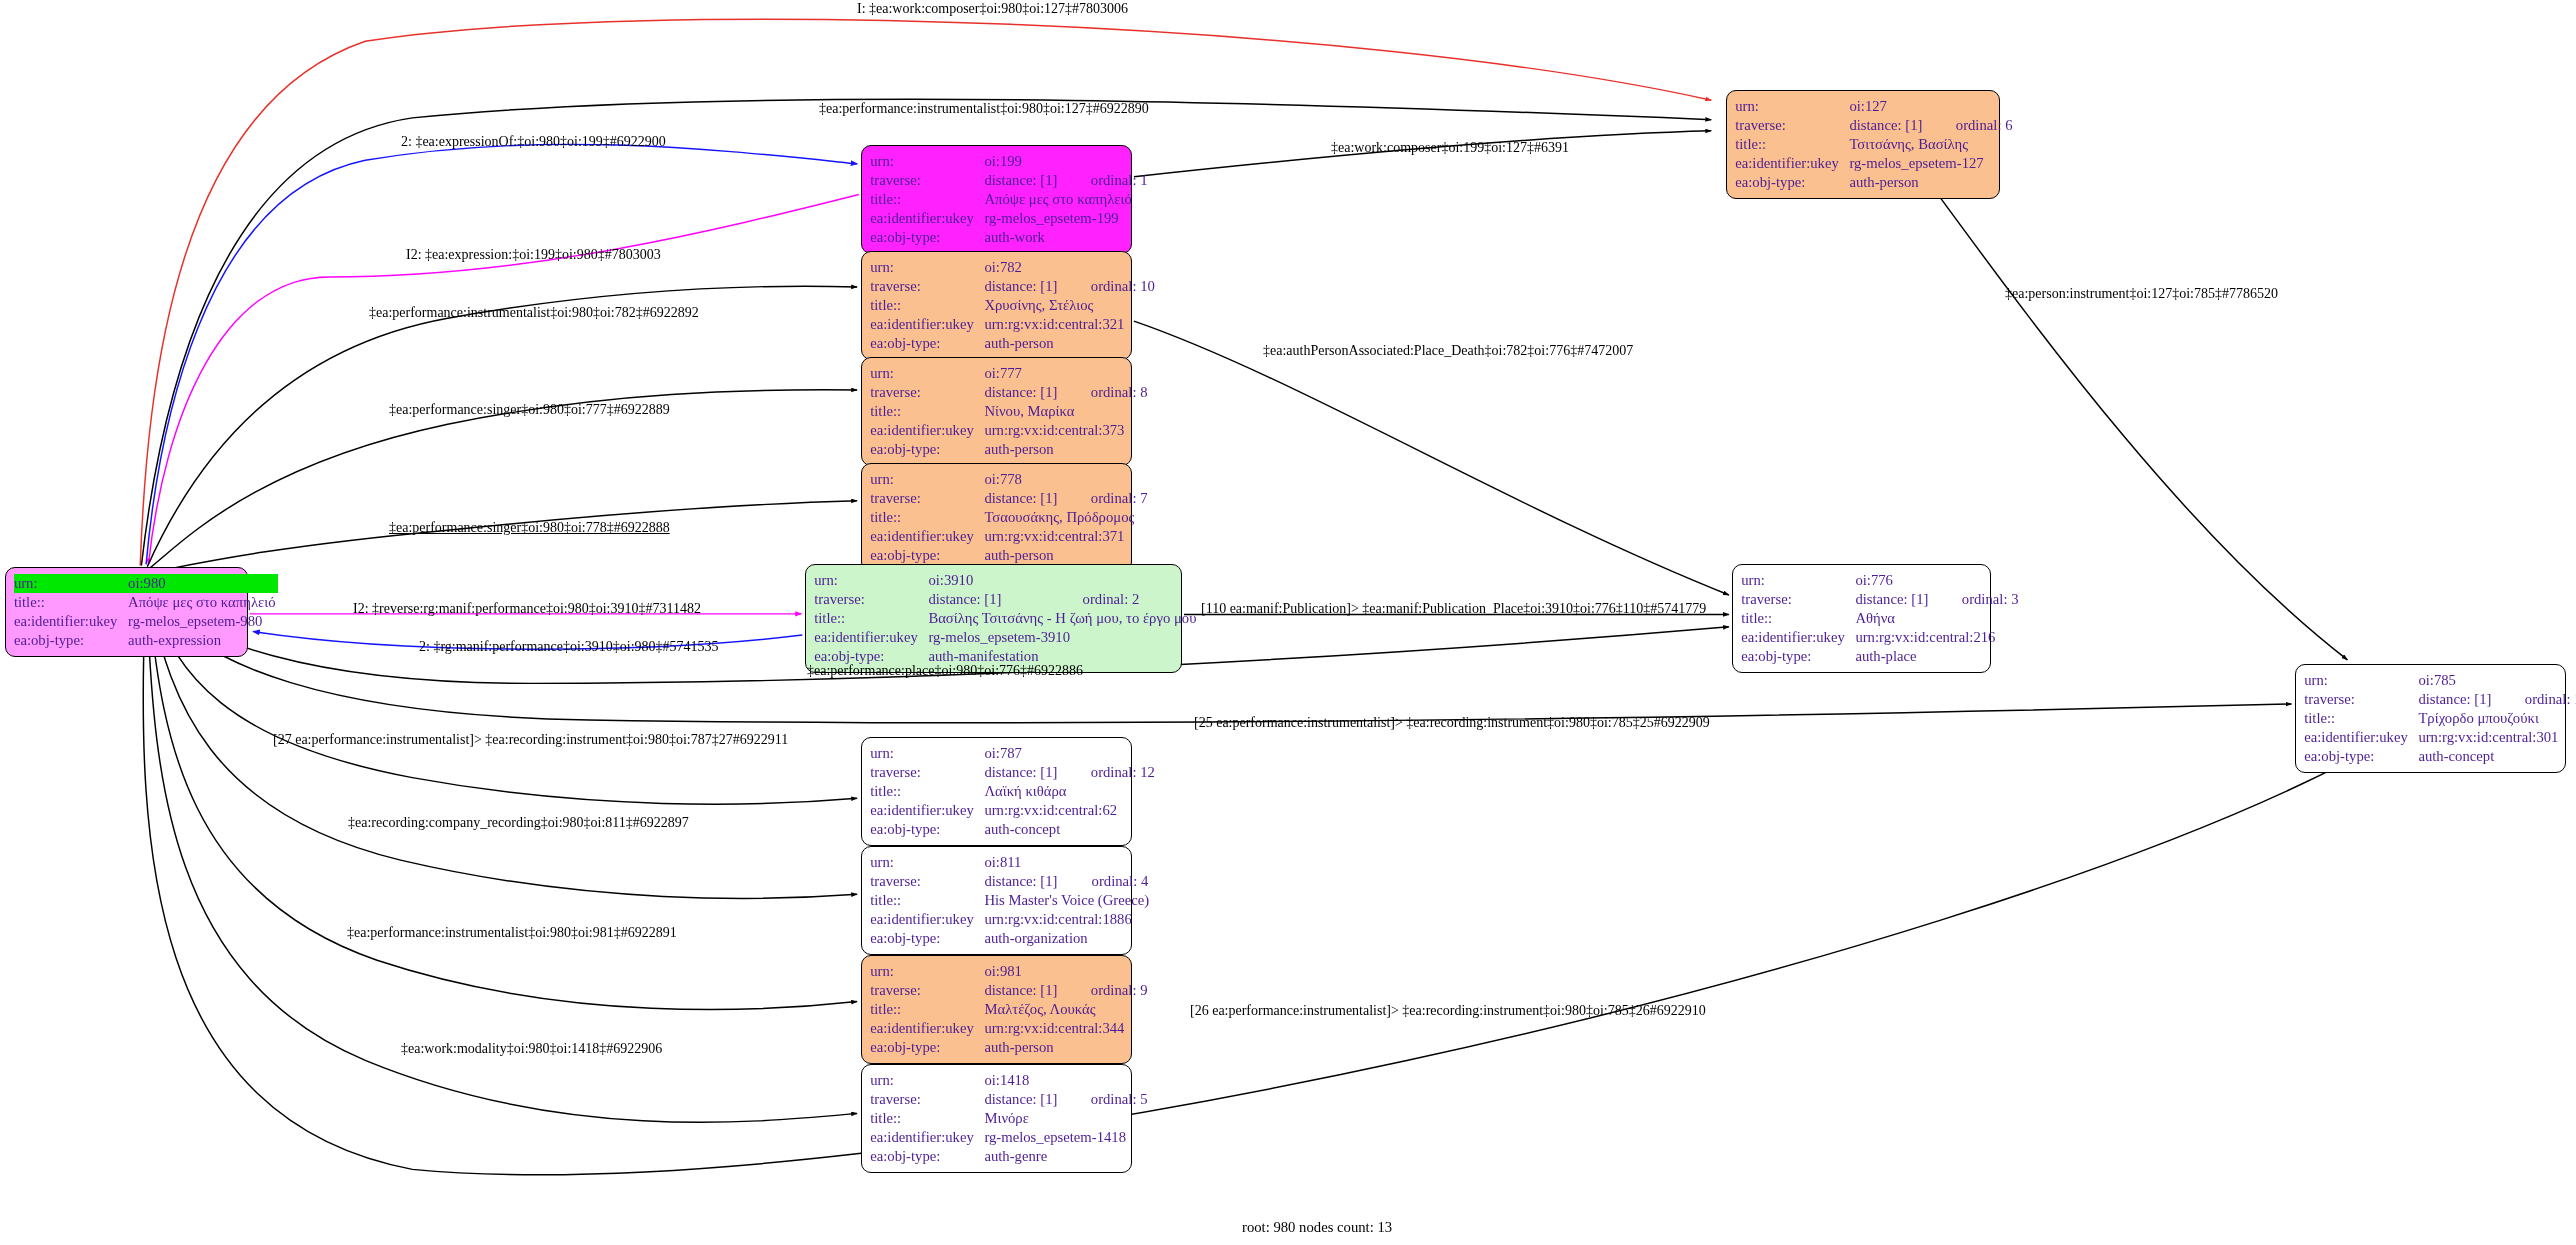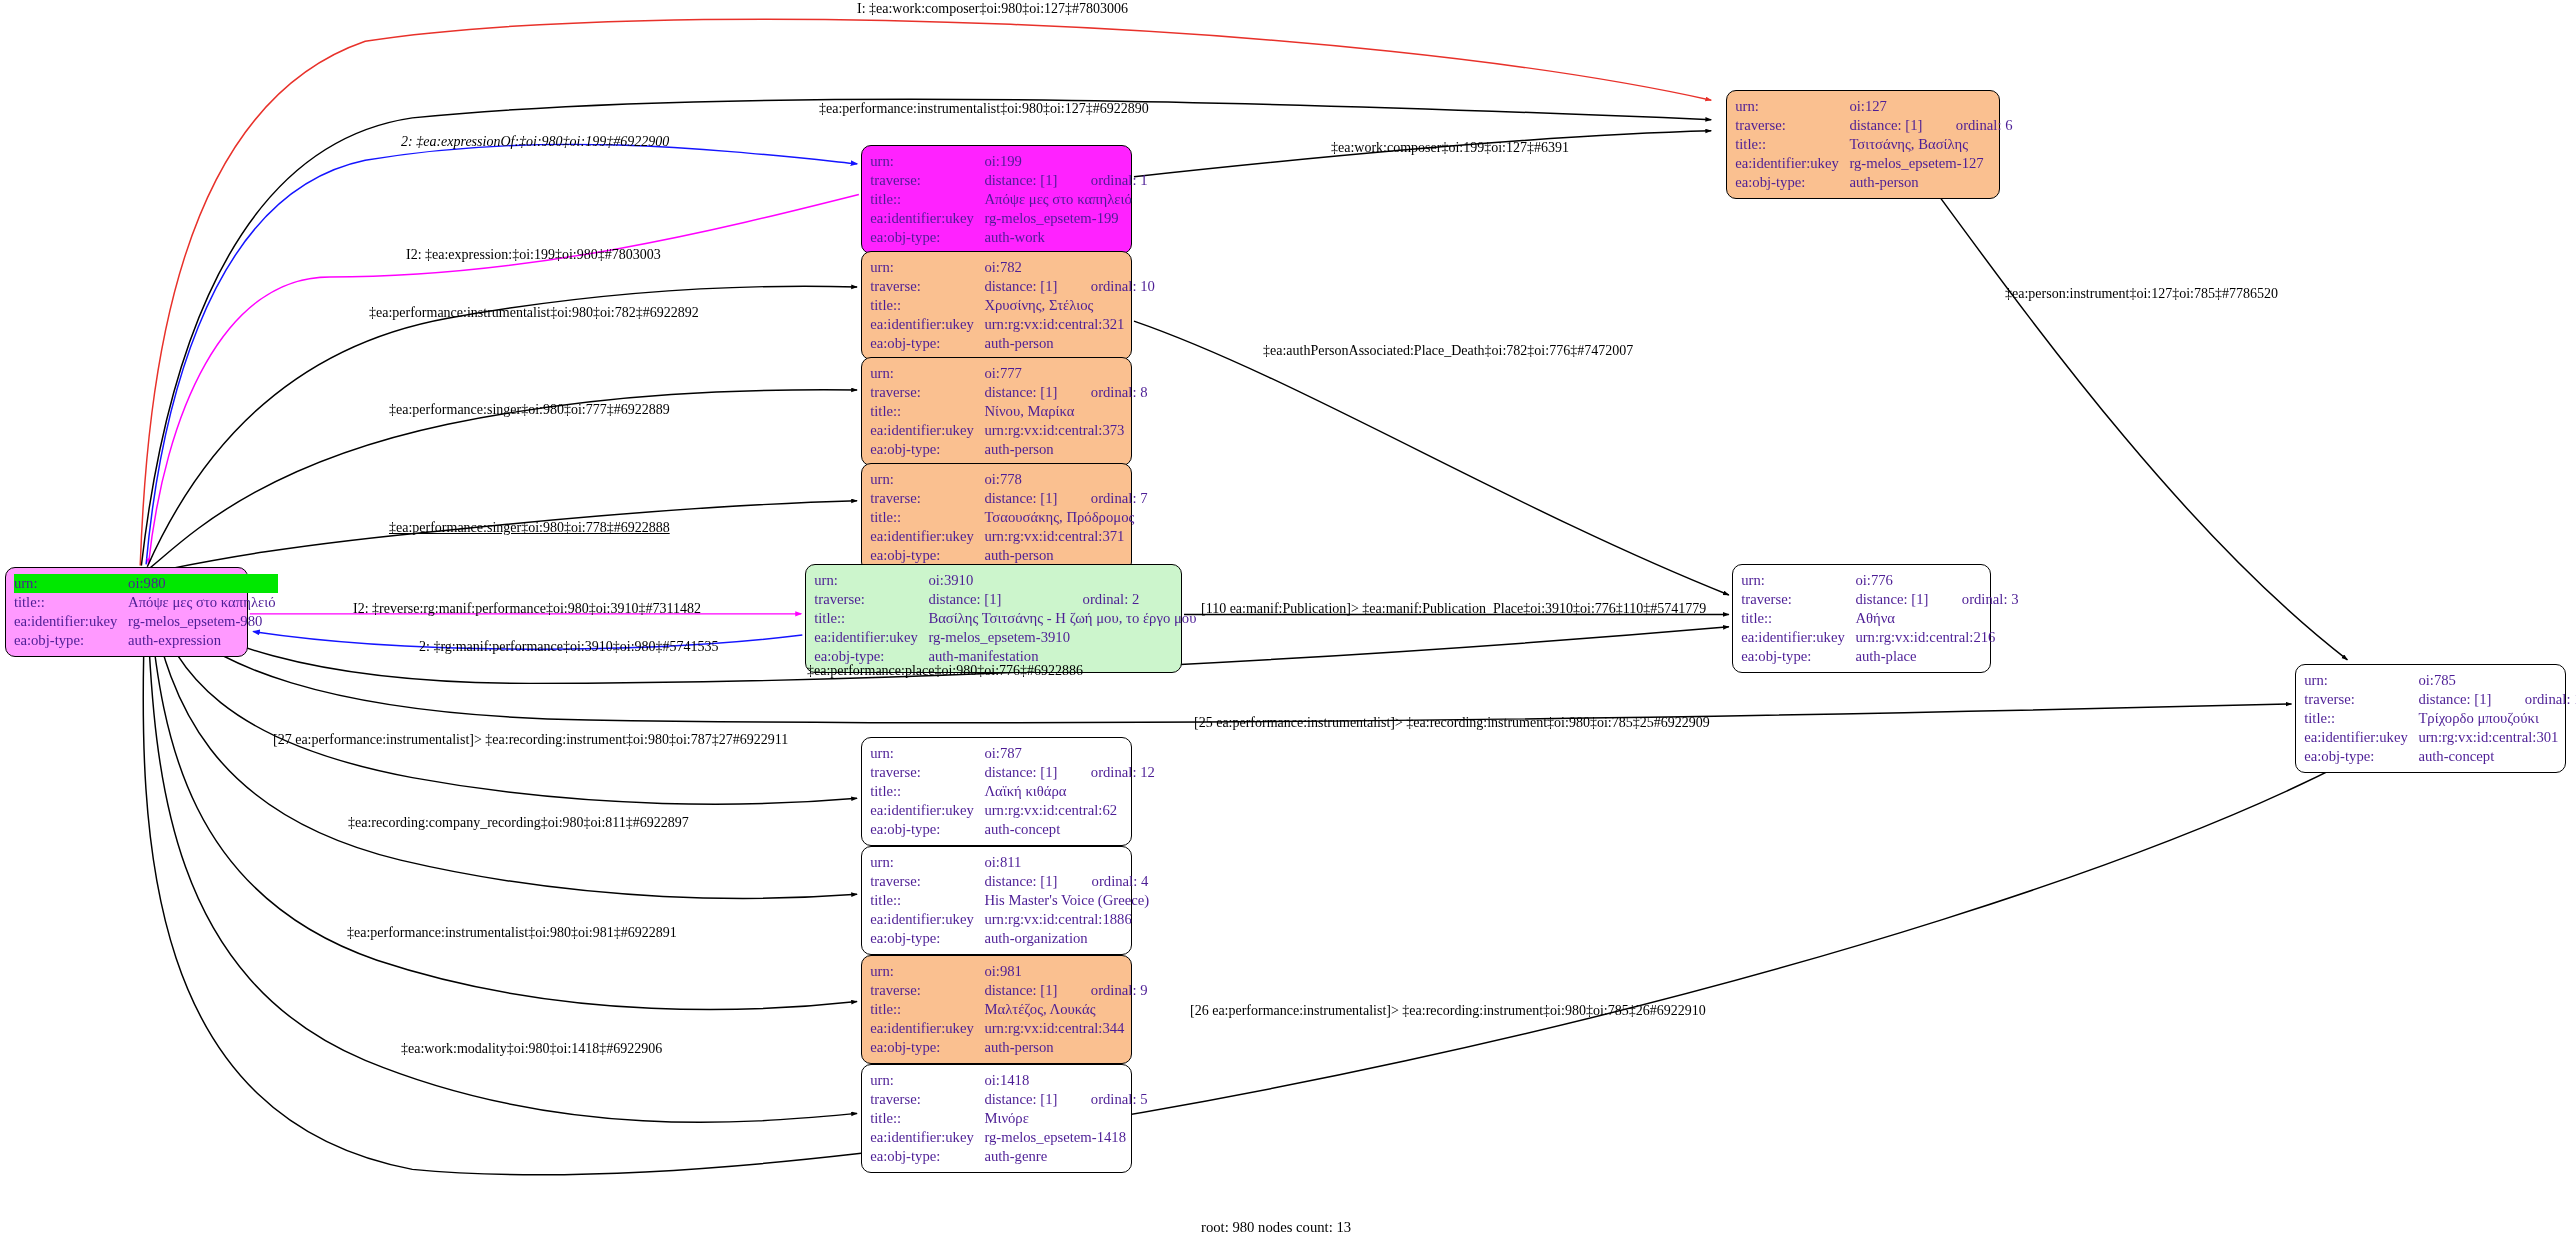--- a/index.html
+++ b/index.html
@@ -56,20 +56,21 @@
     font-size: 14px;
     color: #000000;
     white-space: nowrap;
     font-family: "Liberation Serif", "DejaVu Serif", serif;
   }
   .caption {
     position: absolute;
     font-size: 14.7px;
     color: #000000;
     white-space: nowrap;
+    margin-left: 41px;
   }
 </style>
 </head>
 <body>
 
 <div id="canvas">
 
   <svg id="edge-layer" viewBox="0 0 4373 2115" xmlns="http://www.w3.org/2000/svg">
     <defs>
       <marker id="ah-black" markerWidth="12" markerHeight="12" refX="10" refY="4" orient="auto" markerUnits="userSpaceOnUse">
@@ -496,21 +497,21 @@
       <tr>
             <td class="k">ea:obj-type:</td>
           <td class="v" colspan="2">auth-genre</td>
           </tr>
     </tbody>
       </table>
   </div>
 
   <div class="edge-label" style="left:857px; top:1.2px;">I: ‡ea:work:composer‡oi:980‡oi:127‡#7803006</div>
   <div class="edge-label" style="left:819px; top:101px;">‡ea:performance:instrumentalist‡oi:980‡oi:127‡#6922890</div>
-  <div class="edge-label" style="left:401px; top:134px;font-style:italic;">2: ‡ea:expressionOf:‡oi:980‡oi:199‡#6922900</div>
+  <div class="edge-label" style="left:401px; top:134px;">2: ‡ea:expressionOf:‡oi:980‡oi:199‡#6922900</div>
   <div class="edge-label" style="left:1331px; top:140px;">‡ea:work:composer‡oi:199‡oi:127‡#6391</div>
   <div class="edge-label" style="left:406px; top:247px;">I2: ‡ea:expression:‡oi:199‡oi:980‡#7803003</div>
   <div class="edge-label" style="left:369px; top:305px;">‡ea:performance:instrumentalist‡oi:980‡oi:782‡#6922892</div>
   <div class="edge-label" style="left:2005px; top:286px;">‡ea:person:instrument‡oi:127‡oi:785‡#7786520</div>
   <div class="edge-label" style="left:1263px; top:343px;">‡ea:authPersonAssociated:Place_Death‡oi:782‡oi:776‡#7472007</div>
   <div class="edge-label" style="left:389px; top:402px;">‡ea:performance:singer‡oi:980‡oi:777‡#6922889</div>
   <div class="edge-label" style="left:389px; top:520px;text-decoration:underline;">‡ea:performance:singer‡oi:980‡oi:778‡#6922888</div>
   <div class="edge-label" style="left:353px; top:601px;">I2: ‡reverse:rg:manif:performance‡oi:980‡oi:3910‡#7311482</div>
   <div class="edge-label" style="left:386px; top:639px;margin-left:33px;">2: ‡rg:manif:performance‡oi:3910‡oi:980‡#5741535</div>
   <div class="edge-label" style="left:1201px; top:601px;">[110 ea:manif:Publication]&gt; ‡ea:manif:Publication_Place‡oi:3910‡oi:776‡110‡#5741779</div>

